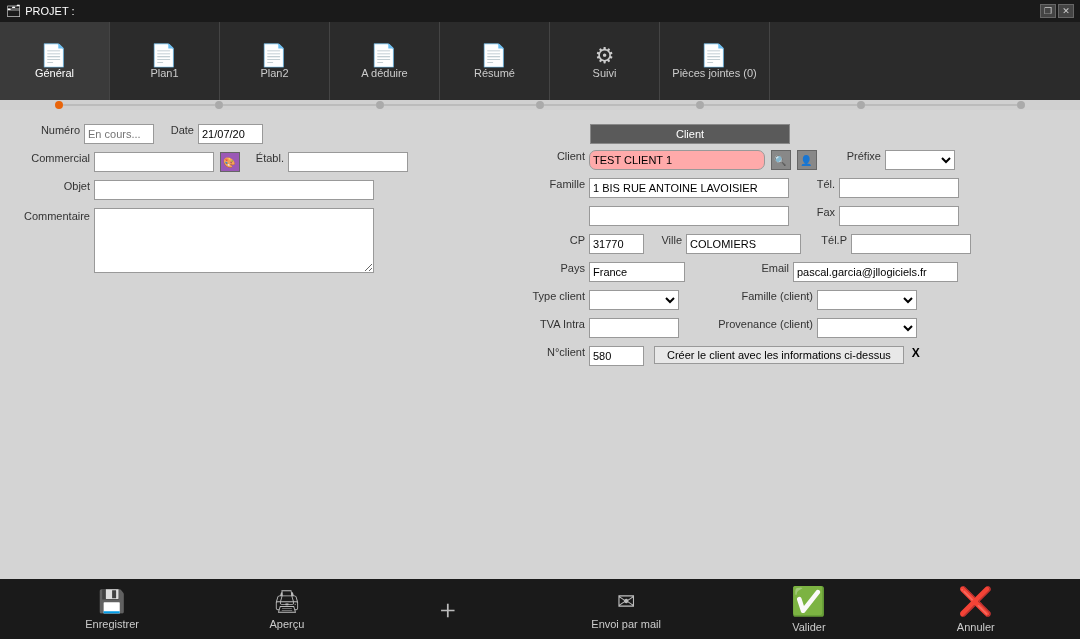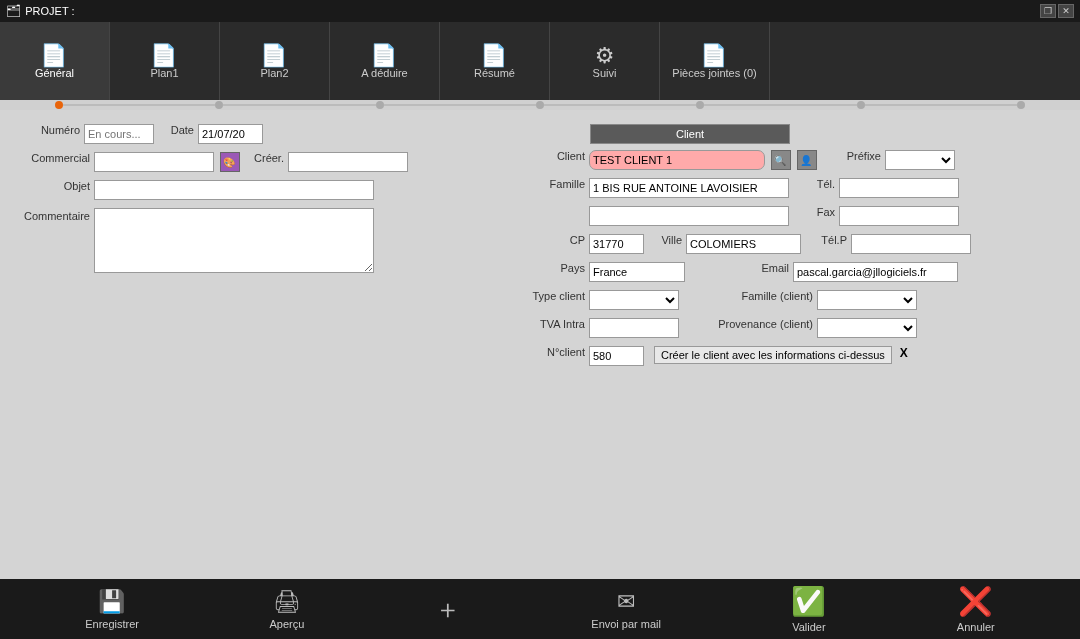--- a/index.html
+++ b/index.html
@@ -246,21 +246,21 @@
         <span class="form-label" style="width:60px;">Numéro</span>
         <input type="text" class="form-input" style="width: 70px;" value="" placeholder="En cours...">
         <span class="form-label" style="margin-left:8px;width:28px;">Date</span>
         <input type="text" class="form-input" style="width: 65px;" value="21/07/20">
       </div>
 
       <div class="form-row">
         <span class="form-label" style="width:70px;">Commercial</span>
         <input type="text" class="form-input" style="width: 120px;">
         <span class="icon-btn" style="background:#9b59b6;">🎨</span>
-        <span class="form-label" style="margin-left:10px;width:30px;">Créer.</span>
+        <span class="form-label" style="margin-left:10px;width:30px;">Établ.</span>
         <input type="text" class="form-input" style="width: 120px;">
       </div>
 
       <div class="form-row">
         <span class="form-label" style="width:70px;">Objet</span>
         <input type="text" class="form-input" style="width: 280px;">
       </div>
 
       <div class="form-row" style="align-items:flex-start;">
         <span class="form-label" style="width:70px;padding-top:2px;">Commentaire</span>
@@ -331,21 +331,21 @@
         <input type="text" class="form-input" style="width: 90px;">
         <span class="form-label" style="margin-left:20px;width:110px;text-align:right;">Provenance (client)</span>
         <select class="form-select" style="width:100px;">
           <option></option>
         </select>
       </div>
 
       <div class="form-row">
         <span class="form-label" style="width:55px;">N°client</span>
         <input type="text" class="form-input" style="width: 55px;" value="580">
-        <button style="margin-left:6px;background:#e8e8e8;border:1px solid #999;padding:2px 6px;font-size:11px;cursor:pointer;">Créer le client avec les informations ci-dessus</button>
+        <button style="margin-left:6px;background:#e8e8e8;border:1px solid #999;padding:2px 12px;font-size:11px;cursor:pointer;">Créer le client avec les informations ci-dessus</button>
         <span style="margin-left:4px;cursor:pointer;font-weight:bold;font-size:12px;">X</span>
       </div>
     </div>
   </div>
 </div>
 
 <div id="bottombar">
   <div class="bottom-btn">
     <span class="floppy-icon">💾</span>
     <span>Enregistrer</span>

